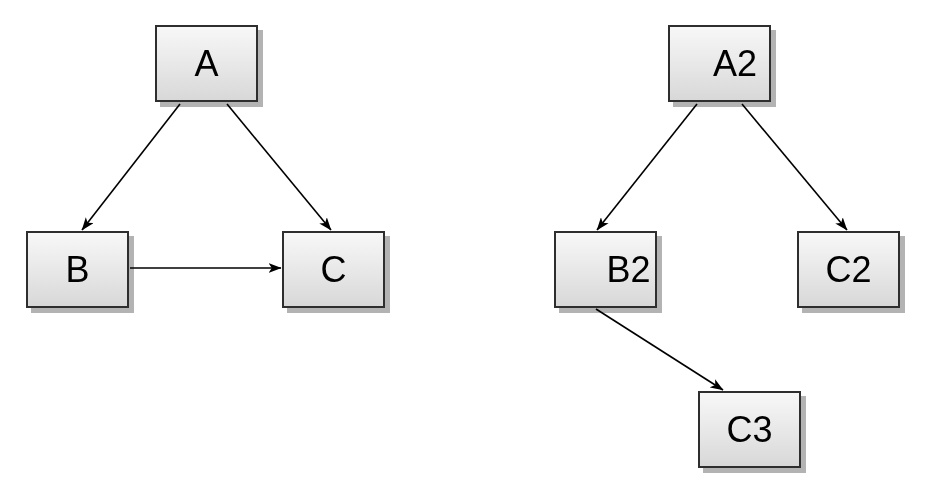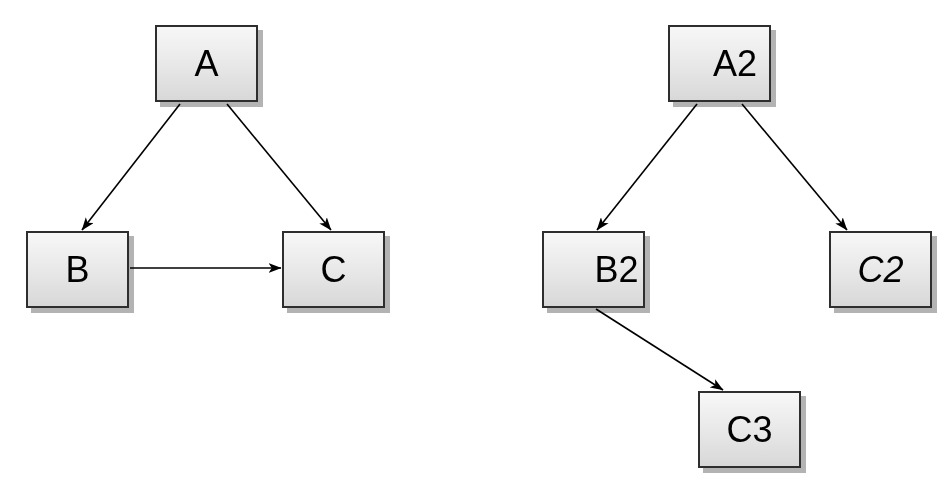--- a/index.html
+++ b/index.html
@@ -28,22 +28,22 @@
     justify-content: center;
     font-size: 36px;
     line-height: 1;
     color: #000000;
     text-align: center;
   }
   .node-a  { left: 155px; top: 25px;  }
   .node-b  { left: 26px;  top: 231px; }
   .node-c  { left: 282px; top: 231px; }
   .node-a2 { left: 668px; top: 25px; padding-left: 31px;  }
-  .node-b2 { left: 542px; top: 231px; padding-left: 46px; }
-  .node-c2 { left: 829px; top: 231px; font-style: italic; }
+  .node-b2 { left: 554px; top: 231px; padding-left: 46px; }
+  .node-c2 { left: 797px; top: 231px; }
   .node-c3 { left: 698px; top: 391px; }
   svg.edges {
     position: absolute;
     left: 0;
     top: 0;
     width: 940px;
     height: 504px;
     pointer-events: none;
   }
   svg.edges line {

